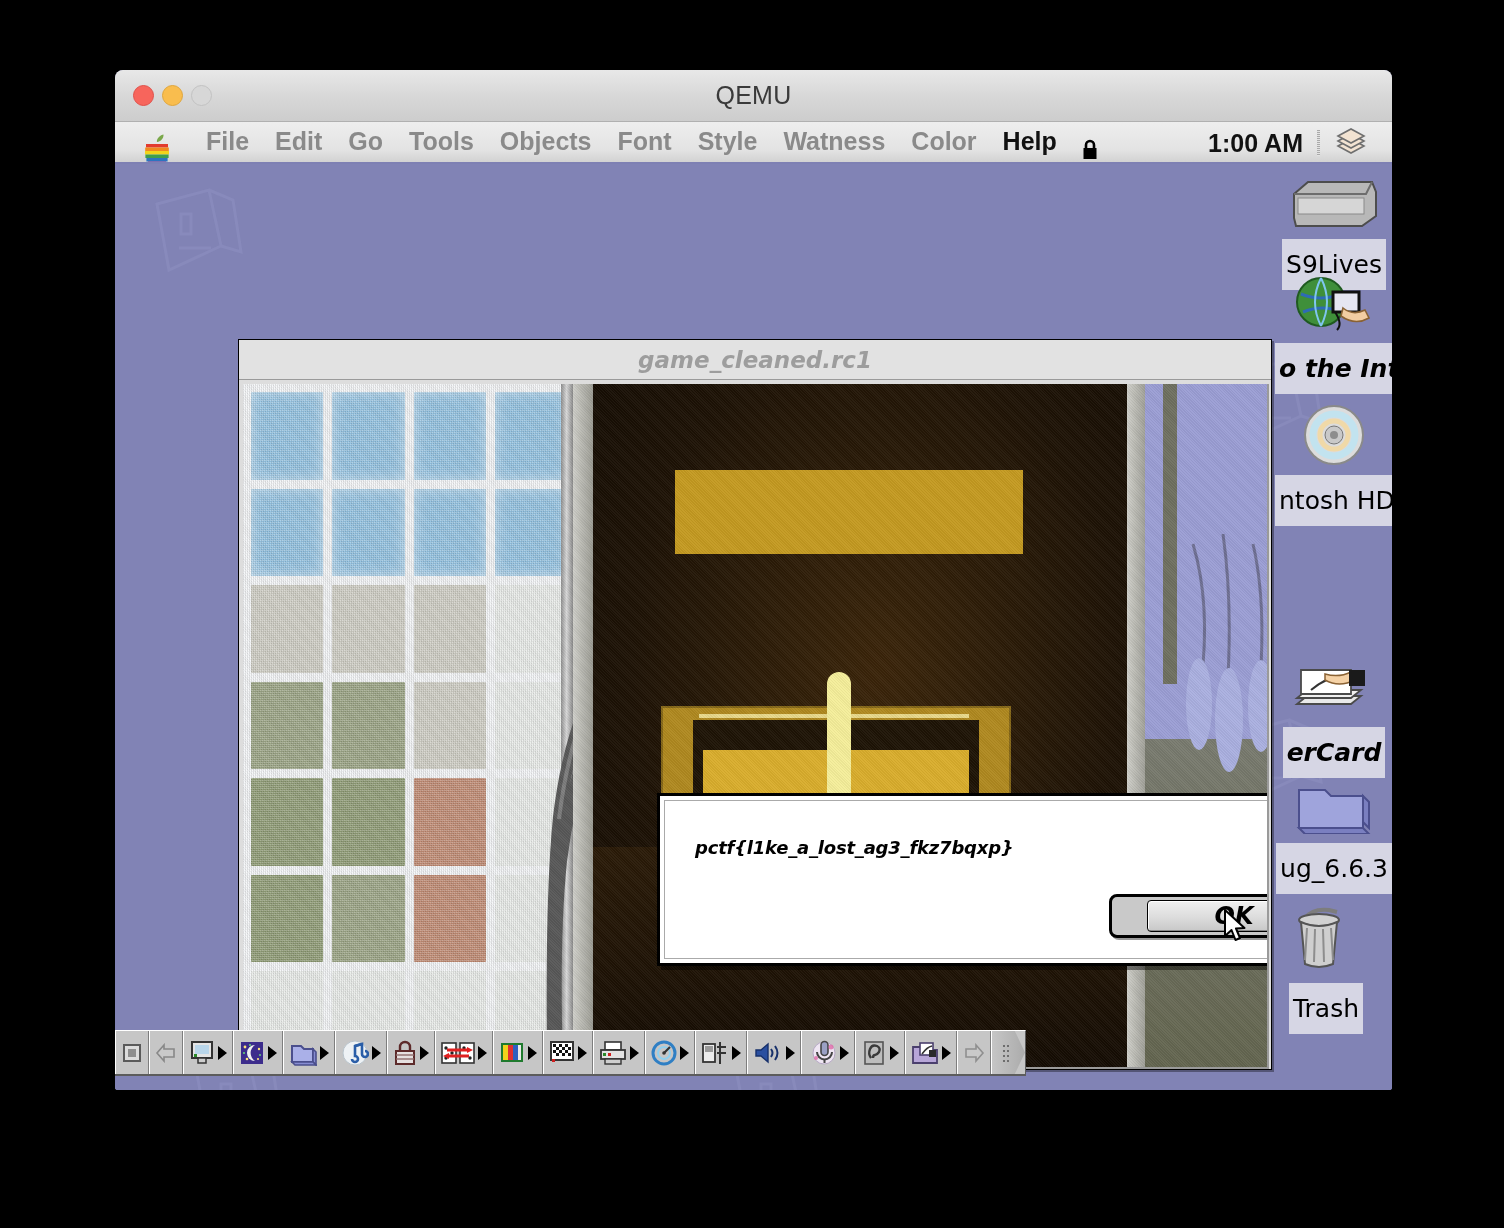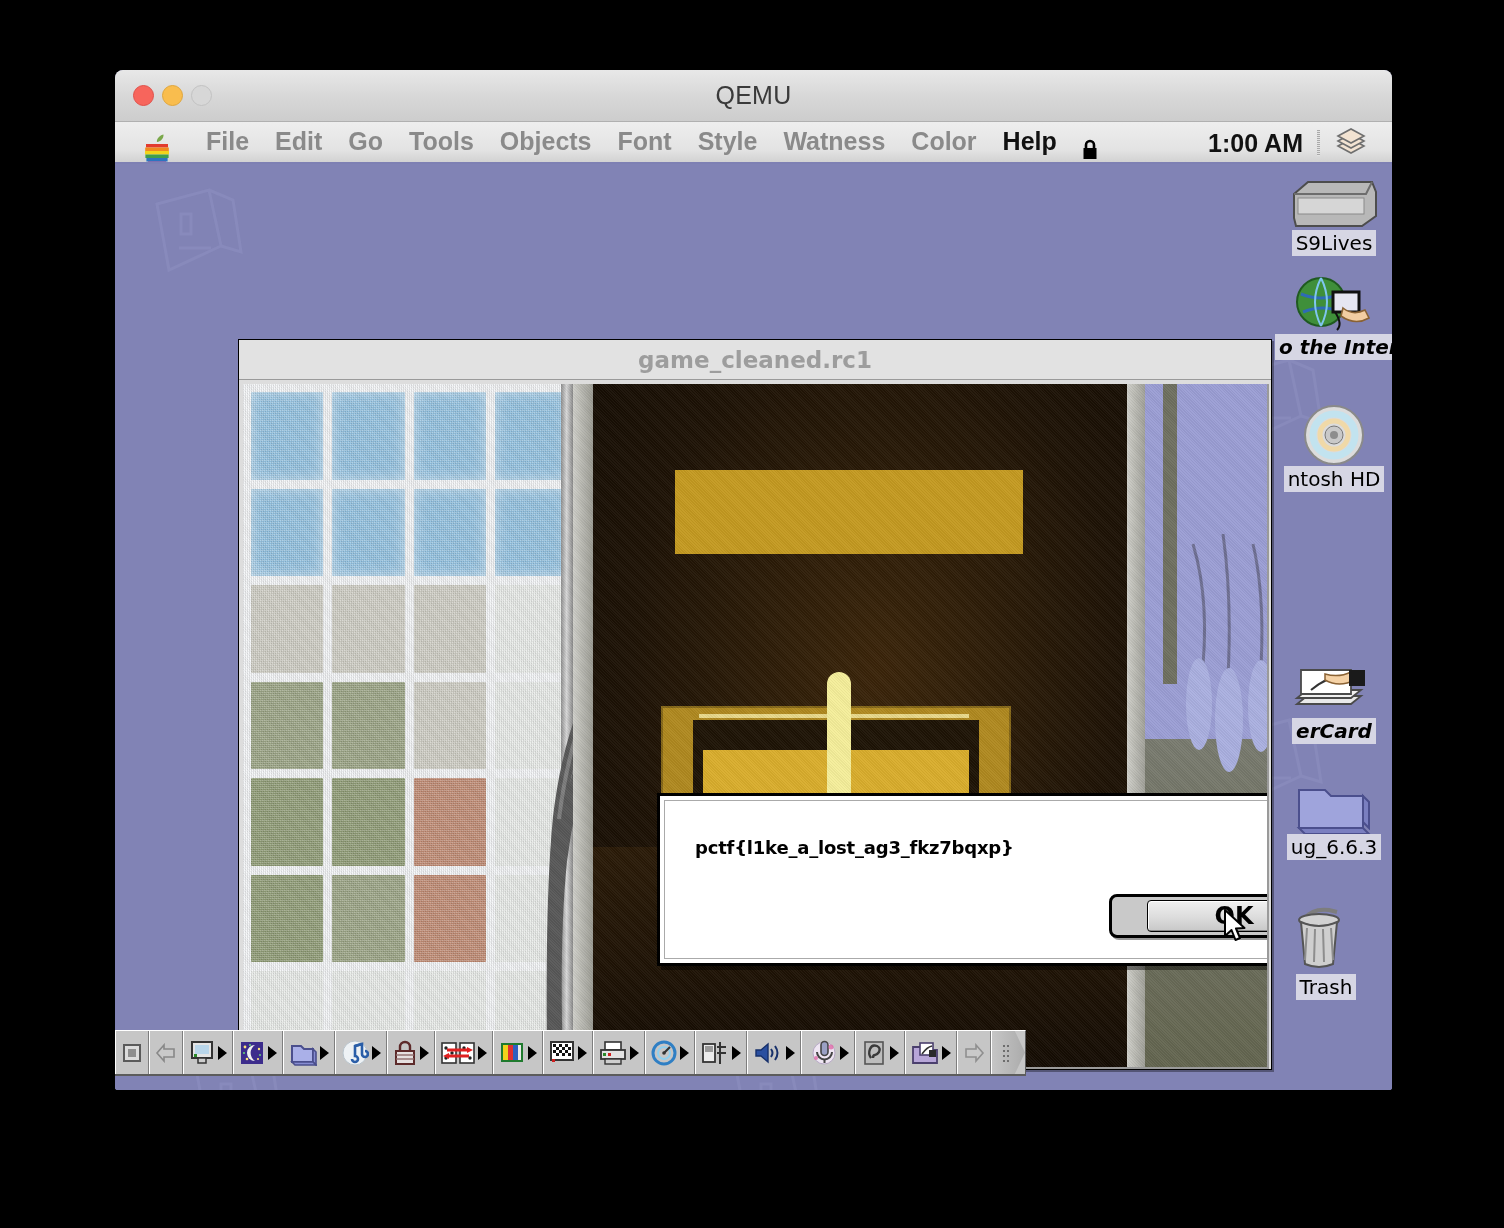--- a/index.html
+++ b/index.html
@@ -115,36 +115,37 @@
   
   .dicon {
     position: absolute;
     width: 118px;
     text-align: center;
     font-family: "DejaVu Sans", sans-serif;
   }
   .dicon .glyph { height: 62px; display:flex; align-items:flex-end; justify-content:center; }
   .dicon .lbl {
     display: inline-block;
-    font-size: 20px; color: #000;
+    font-size: 25px; color: #000;
     background: #d6d6e4;
-    padding: 1px 4px; margin-top: 0;
+    padding: 11px 4px; margin-top: 9px;
     white-space: nowrap;
   }
   .dicon .lbl.sel { background: #000; color: #fff; }
   .dicon .lbl.ital { font-style: italic; font-weight: bold; }
 
   
   .macwin {
     position: absolute;
     left: 123px; top: 175px;
     width: 1034px; height: 731px;
     background: #dddddd;
     border: 1px solid #000;
     box-shadow: 2px 2px 0 rgba(0,0,0,0.35);
+    font-style: italic;
   }
   .macwin-title {
     height: 40px;
     background: #e2e2e2;
     border-bottom: 1px solid #9a9a9a;
     display: flex; align-items: center; justify-content: center;
     font-size: 23px; font-weight: bold; color: #9d9d9d;
     font-family: "DejaVu Sans", sans-serif;
   }
   .macwin-body {

